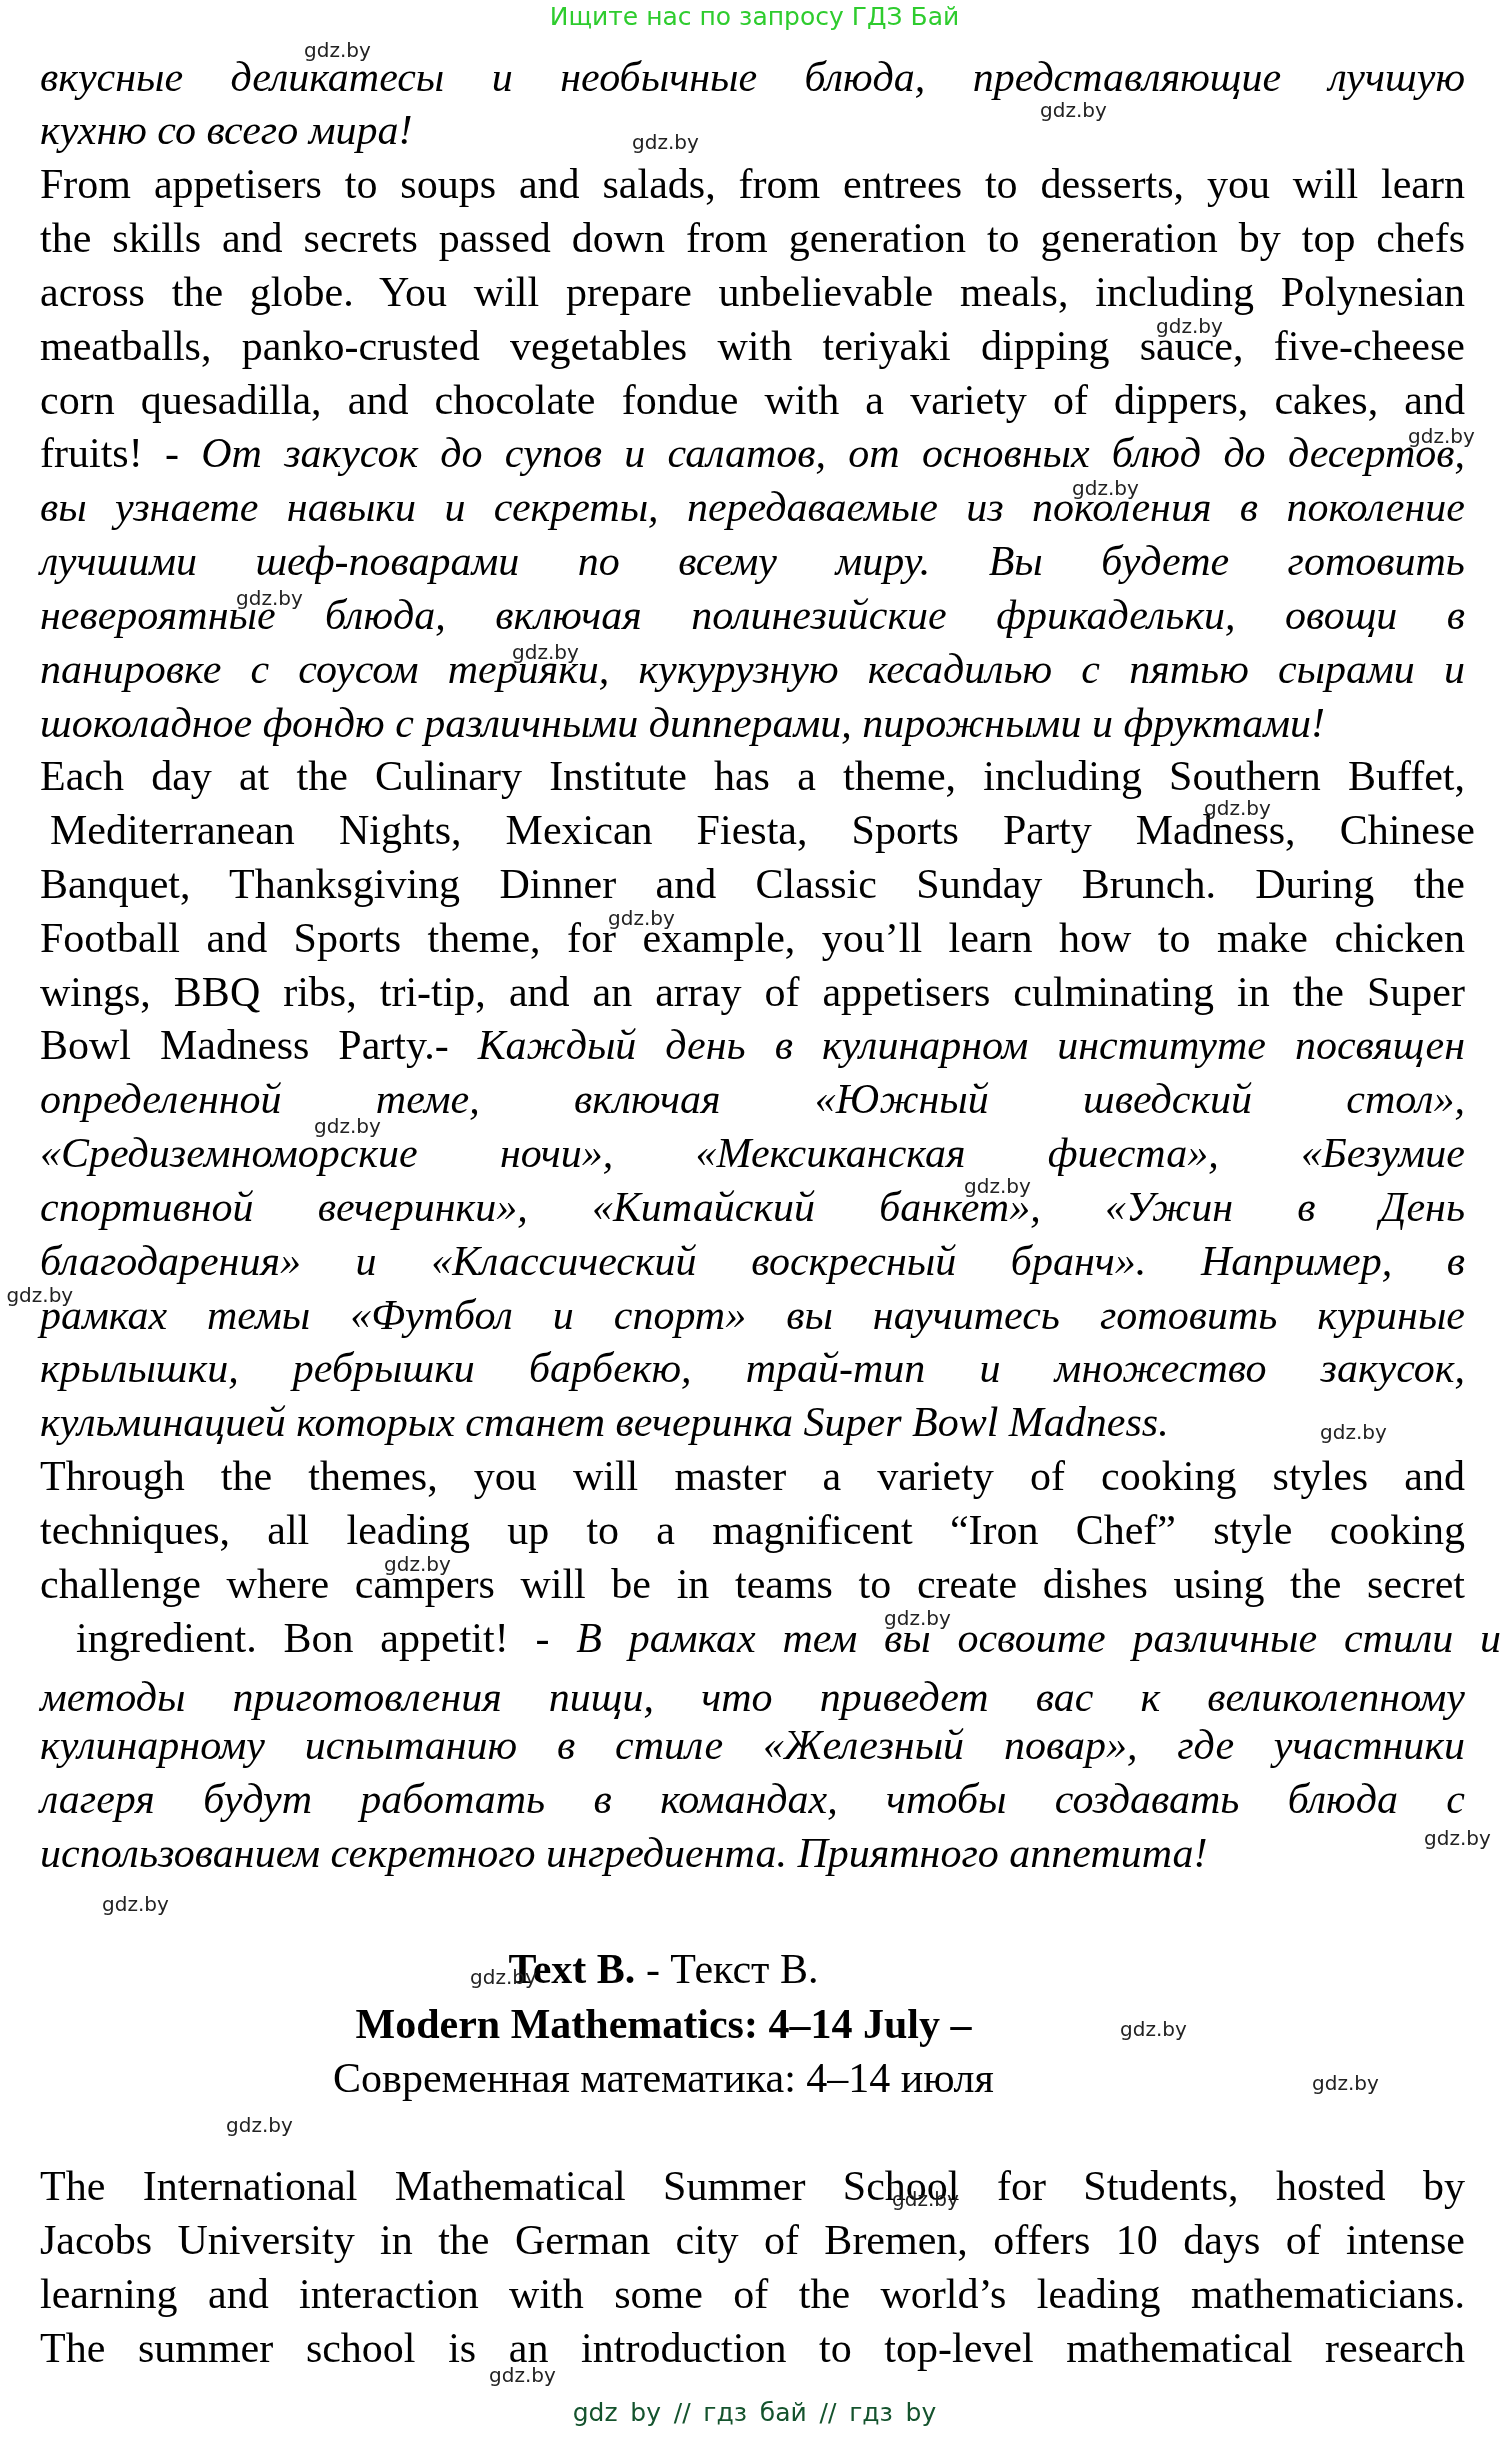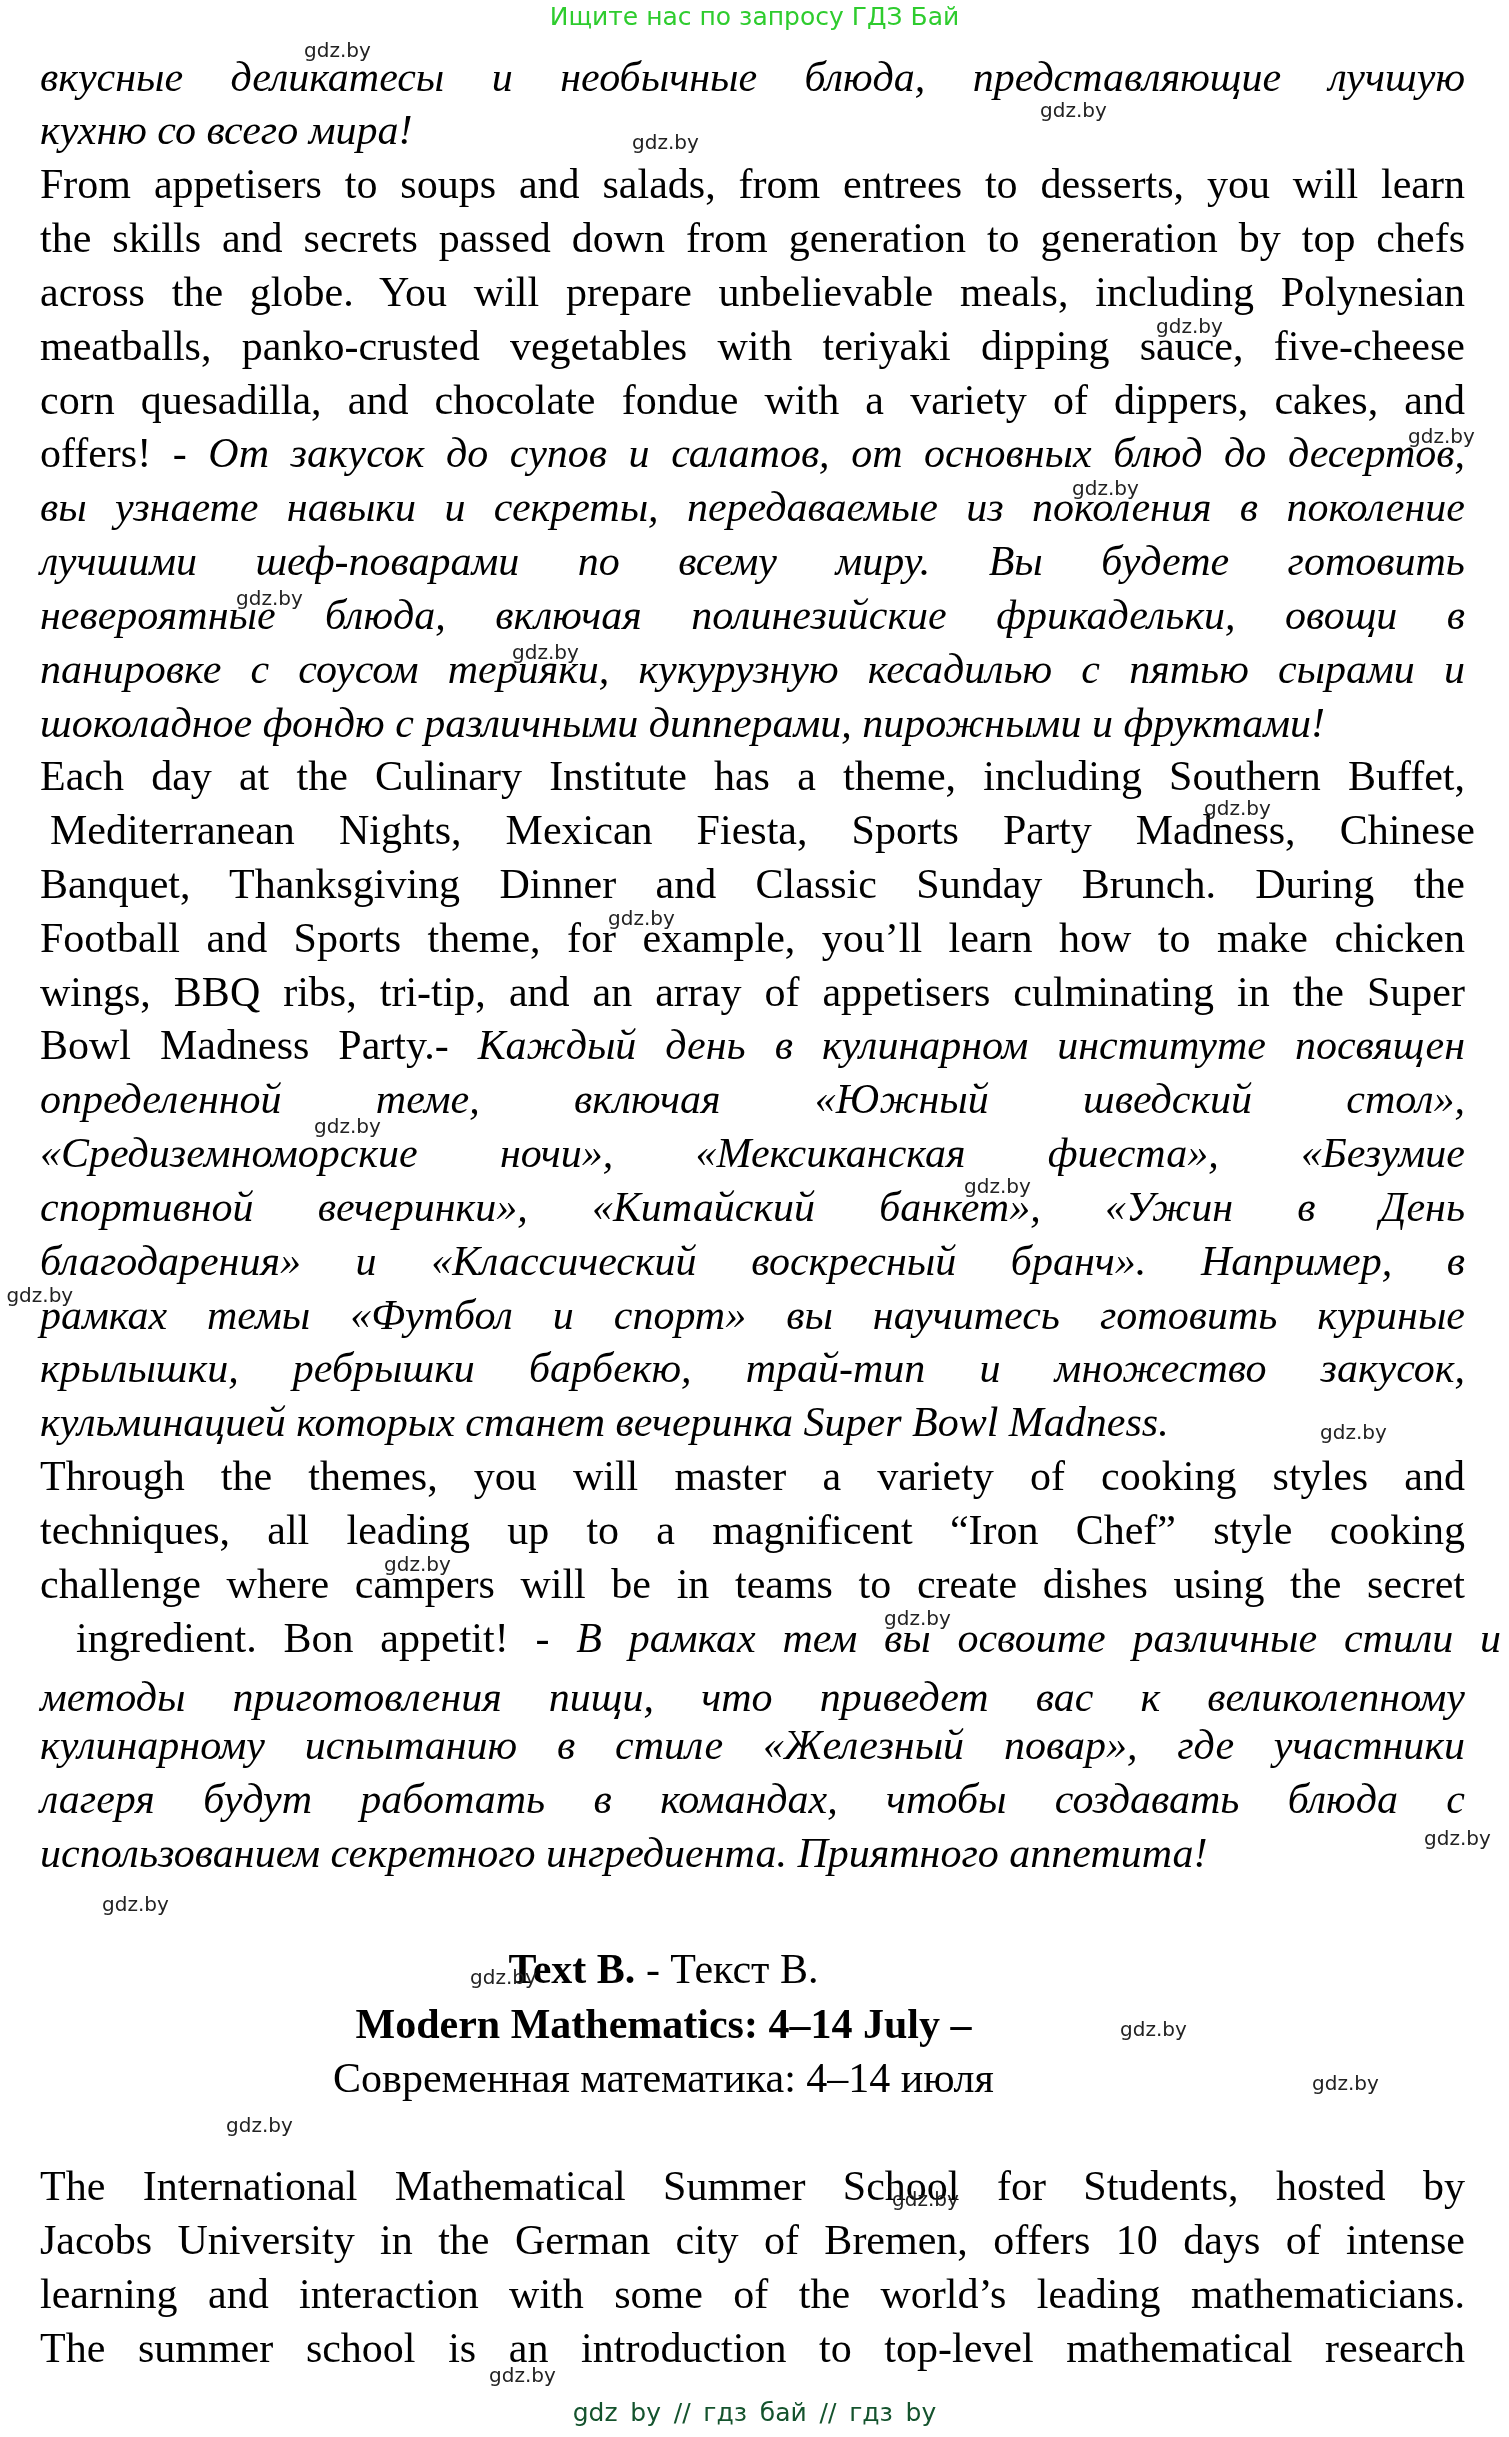--- a/index.html
+++ b/index.html
@@ -42,21 +42,21 @@
     <div class="line" style="top: 265px;">
       <span class="seg-wrap"><span>across the globe. You will prepare unbelievable meals, including Polynesian</span></span>
     </div>
     <div class="line" style="top: 319px;">
       <span class="seg-wrap"><span>meatballs, panko-crusted vegetables with teriyaki dipping sauce, five-cheese</span></span>
     </div>
     <div class="line" style="top: 373px;">
       <span class="seg-wrap"><span>corn quesadilla, and chocolate fondue with a variety of dippers, cakes, and</span></span>
     </div>
     <div class="line" style="top: 426px;">
-      <span class="seg-wrap"><span>offers! - </span><span class="ru">От закусок до супов и салатов, от основных блюд до десертов,</span></span>
+      <span class="seg-wrap"><span>fruits! - </span><span class="ru">От закусок до супов и салатов, от основных блюд до десертов,</span></span>
     </div>
     <div class="line" style="top: 480px;">
       <span class="seg-wrap"><span class="ru">вы узнаете навыки и секреты, передаваемые из поколения в поколение</span></span>
     </div>
     <div class="line" style="top: 534px;">
       <span class="seg-wrap"><span class="ru">лучшими шеф-поварами по всему миру. Вы будете готовить</span></span>
     </div>
     <div class="line" style="top: 588px;">
       <span class="seg-wrap"><span class="ru">невероятные блюда, включая полинезийские фрикадельки, овощи в</span></span>
     </div>

